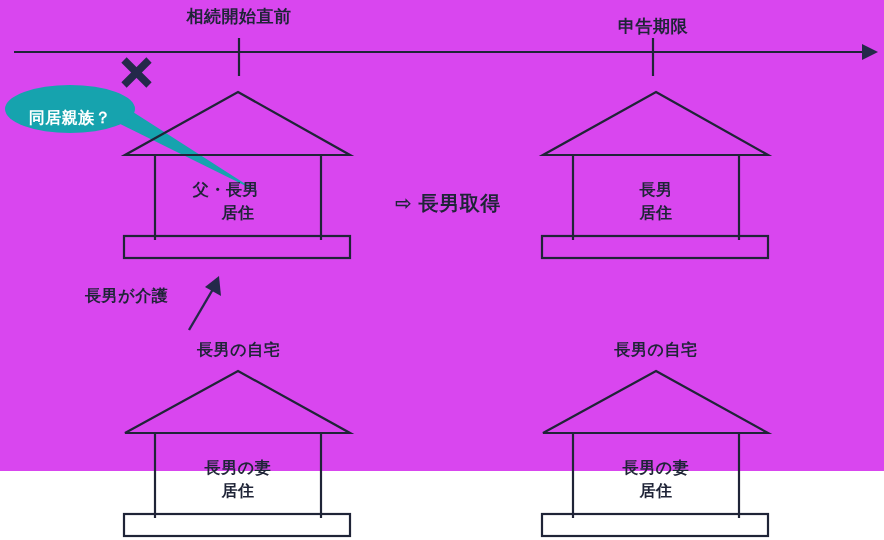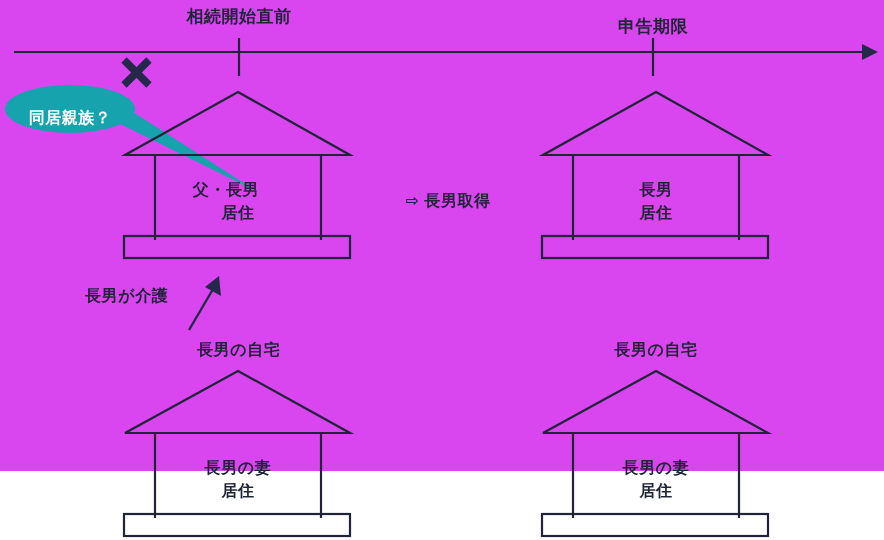--- a/index.html
+++ b/index.html
@@ -51,21 +51,21 @@
   }
   .roof-label {
     font-size: 16px;
     letter-spacing: 0.6px;
   }
   .note-label {
     font-size: 16px;
     letter-spacing: 0.6px;
   }
   .transfer-label {
-    font-size: 16px;
+    font-size: 20px;
     letter-spacing: 0.6px;
   }
   .callout-text {
     position: absolute;
     color: #ffffff;
     font-size: 16px;
     letter-spacing: 0.5px;
     white-space: nowrap;
     transform: translate(-50%, -50%);
   }

